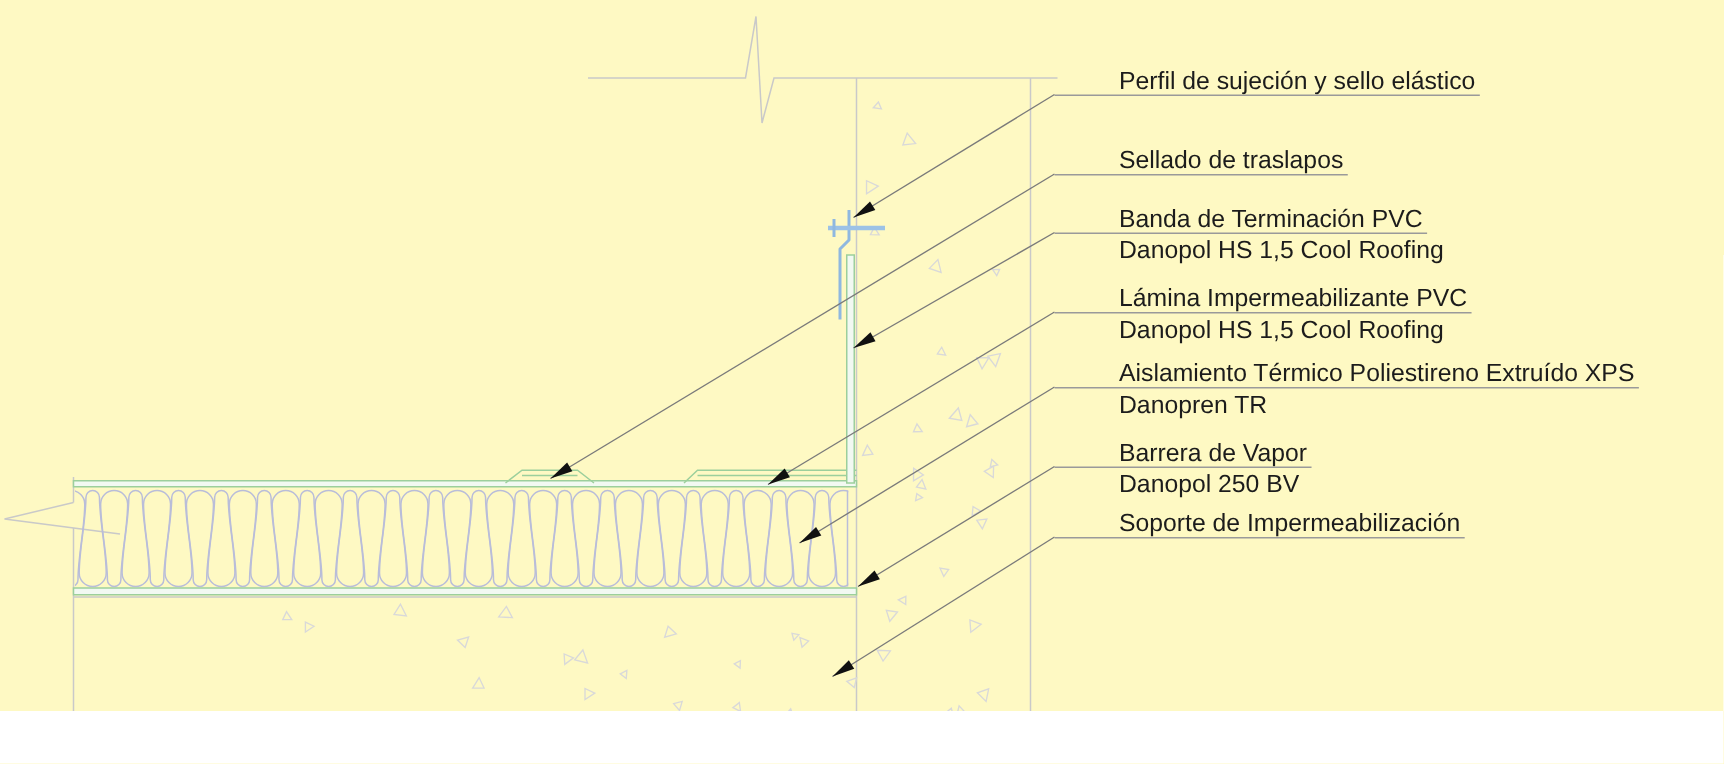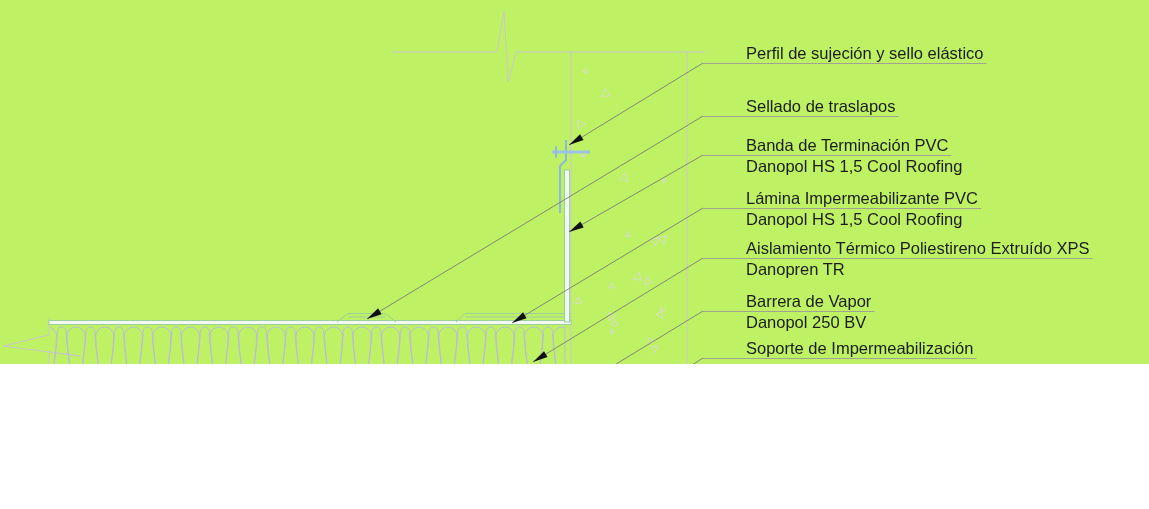--- a/index.html
+++ b/index.html
@@ -1,16 +1,16 @@
 <!DOCTYPE html>
 <html><head>
 <meta charset="utf-8">
 <style>
   html,body{margin:0;padding:0;background:#ffffff;}
-  .canvas{position:relative;width:1149px;height:364px;background:#bef264;overflow:hidden;
+  .canvas{position:relative;width:1149px;height:474px;background:#fef9c3;overflow:hidden;
           font-family:"Liberation Sans",sans-serif;}
   svg{display:block;}
   svg text{font-family:"Liberation Sans",sans-serif;font-size:16.5px;fill:#1c1c1c;}
   .thin-gray{stroke:#c9c9c9;stroke-width:1;fill:none;}
   .stipple{stroke:#d9d9d9;stroke-width:0.9;fill:none;}
   .membrane{fill:#f2f9f2;stroke:#9ccf9c;stroke-width:1;}
   .membrane-line{stroke:#9ccf9c;stroke-width:1;fill:none;}
   .insul{stroke:#b9bdd9;stroke-width:1;fill:none;}
   .profile-blue{stroke:#8fb8e0;stroke-width:2;fill:none;stroke-linejoin:round;}
   .profile-blue-thick{stroke:#9cc2e6;stroke-width:3;fill:none;}

